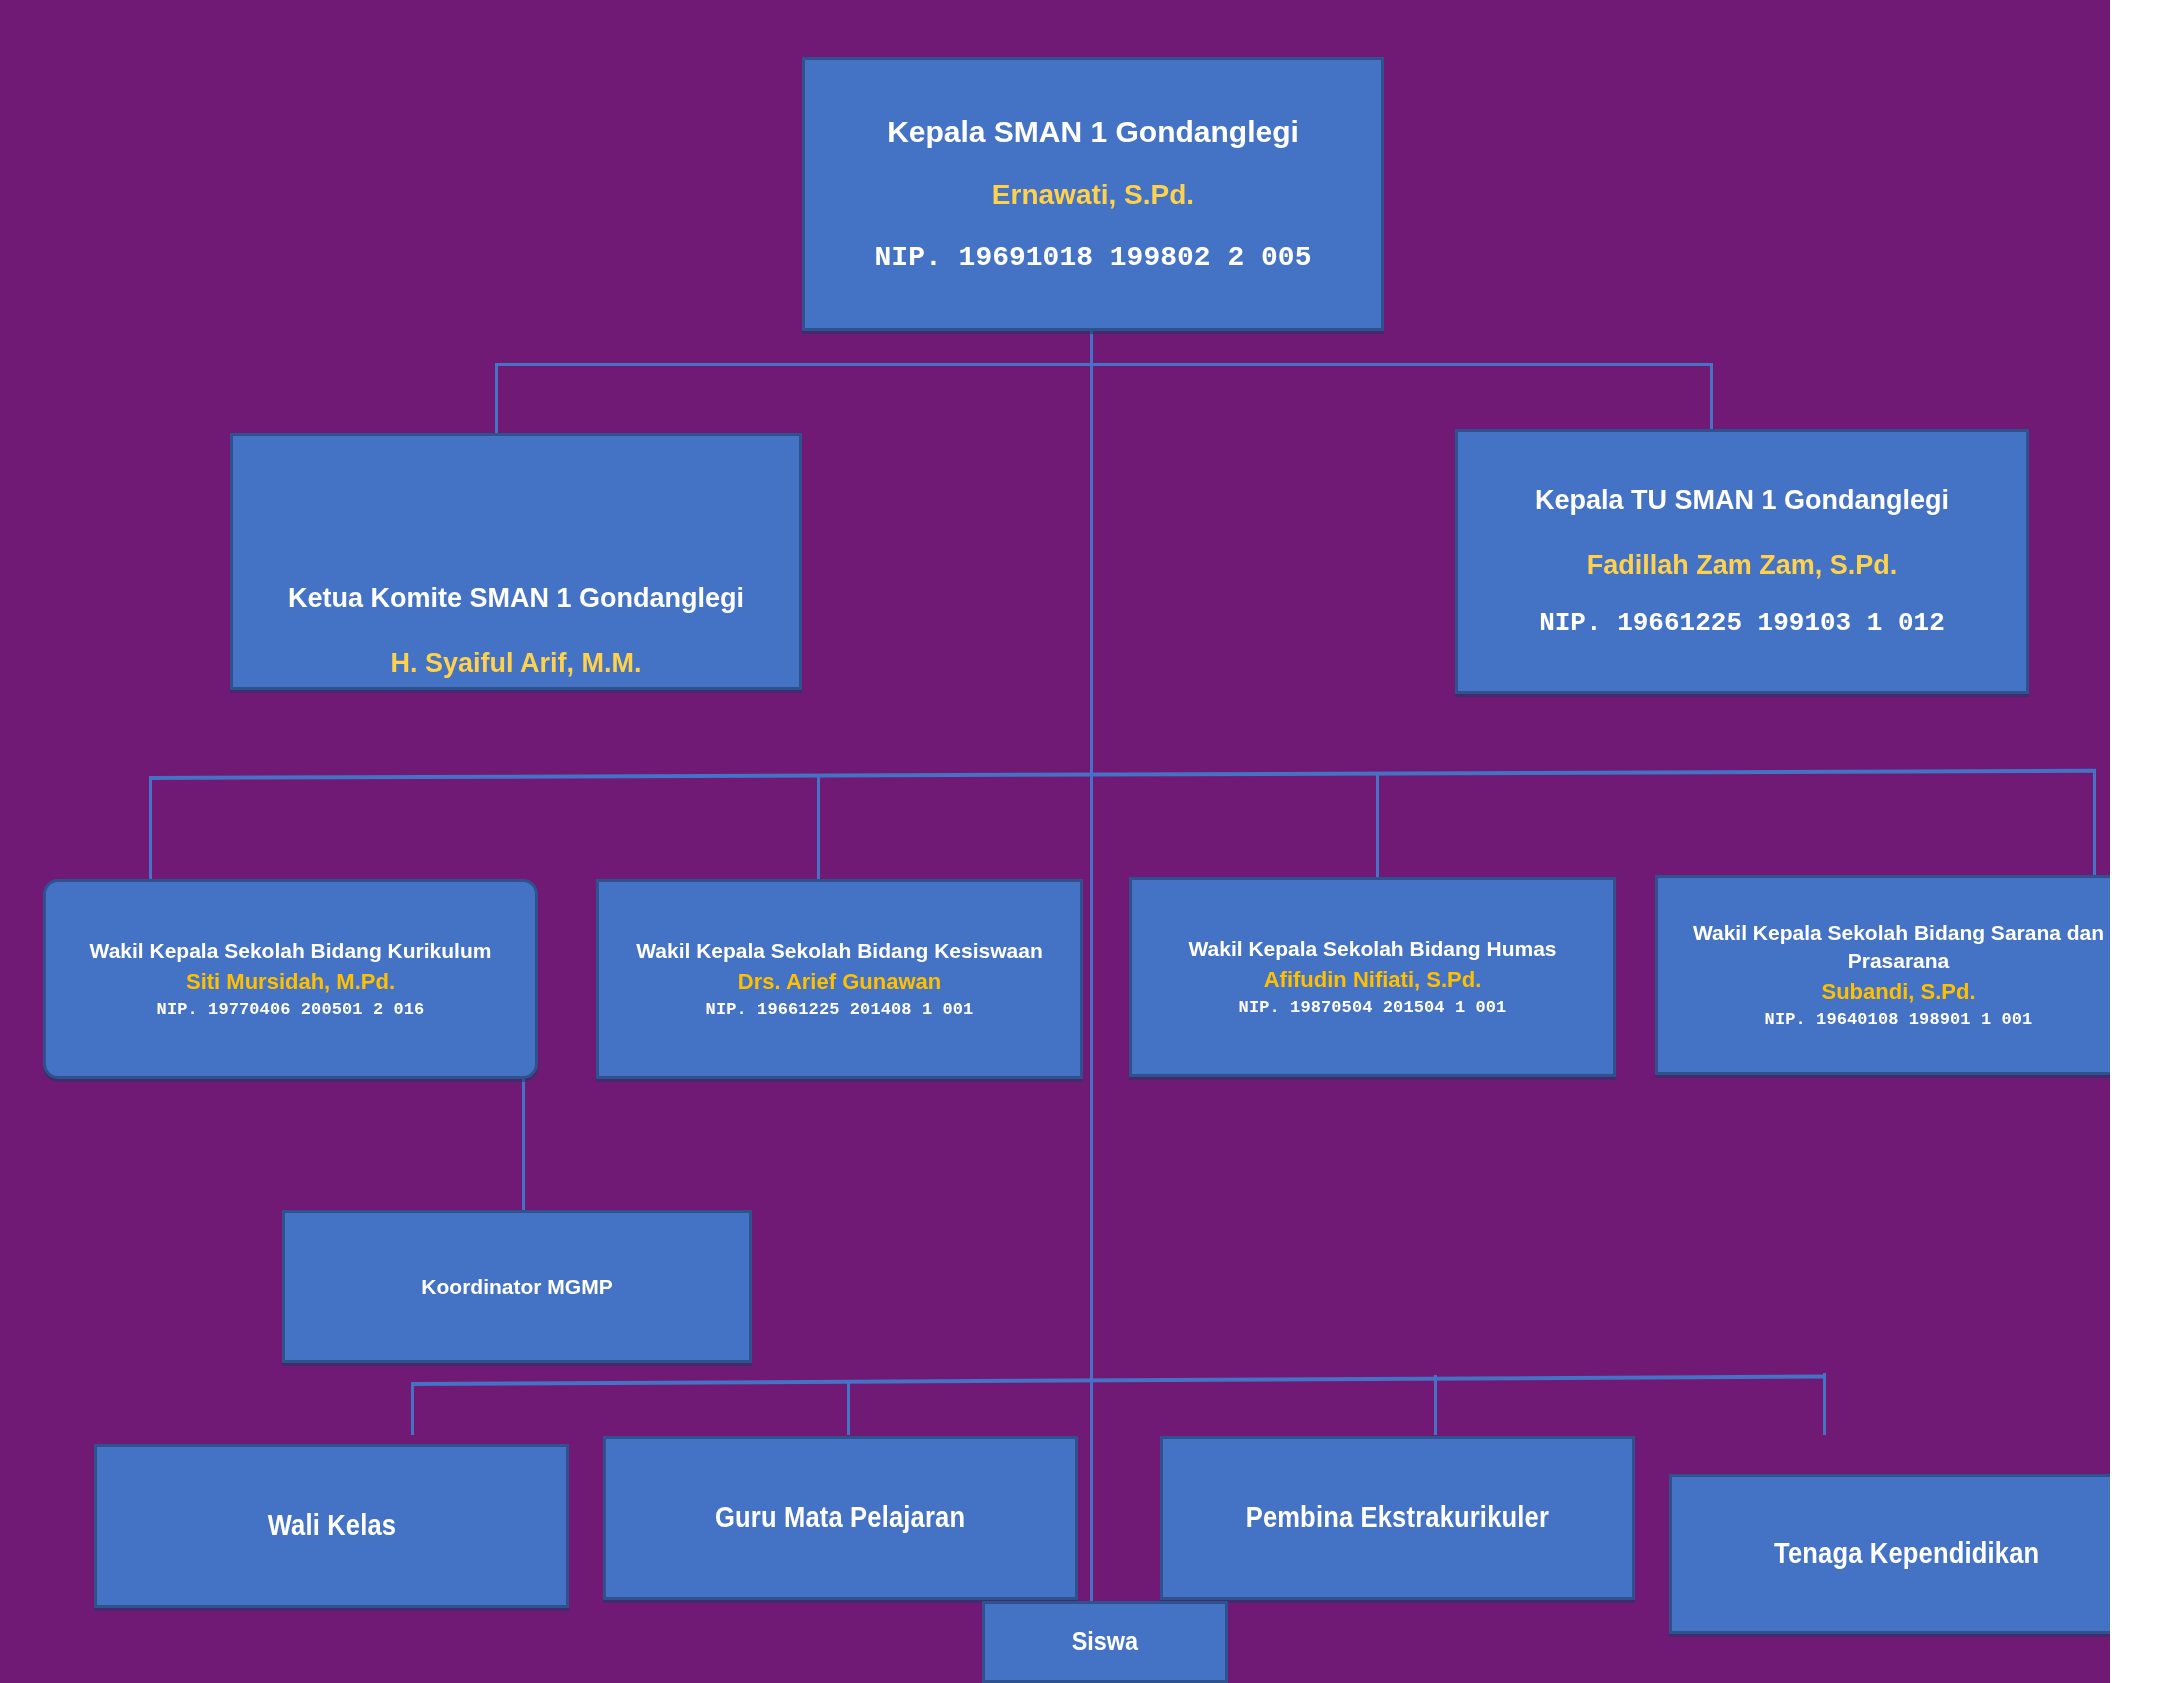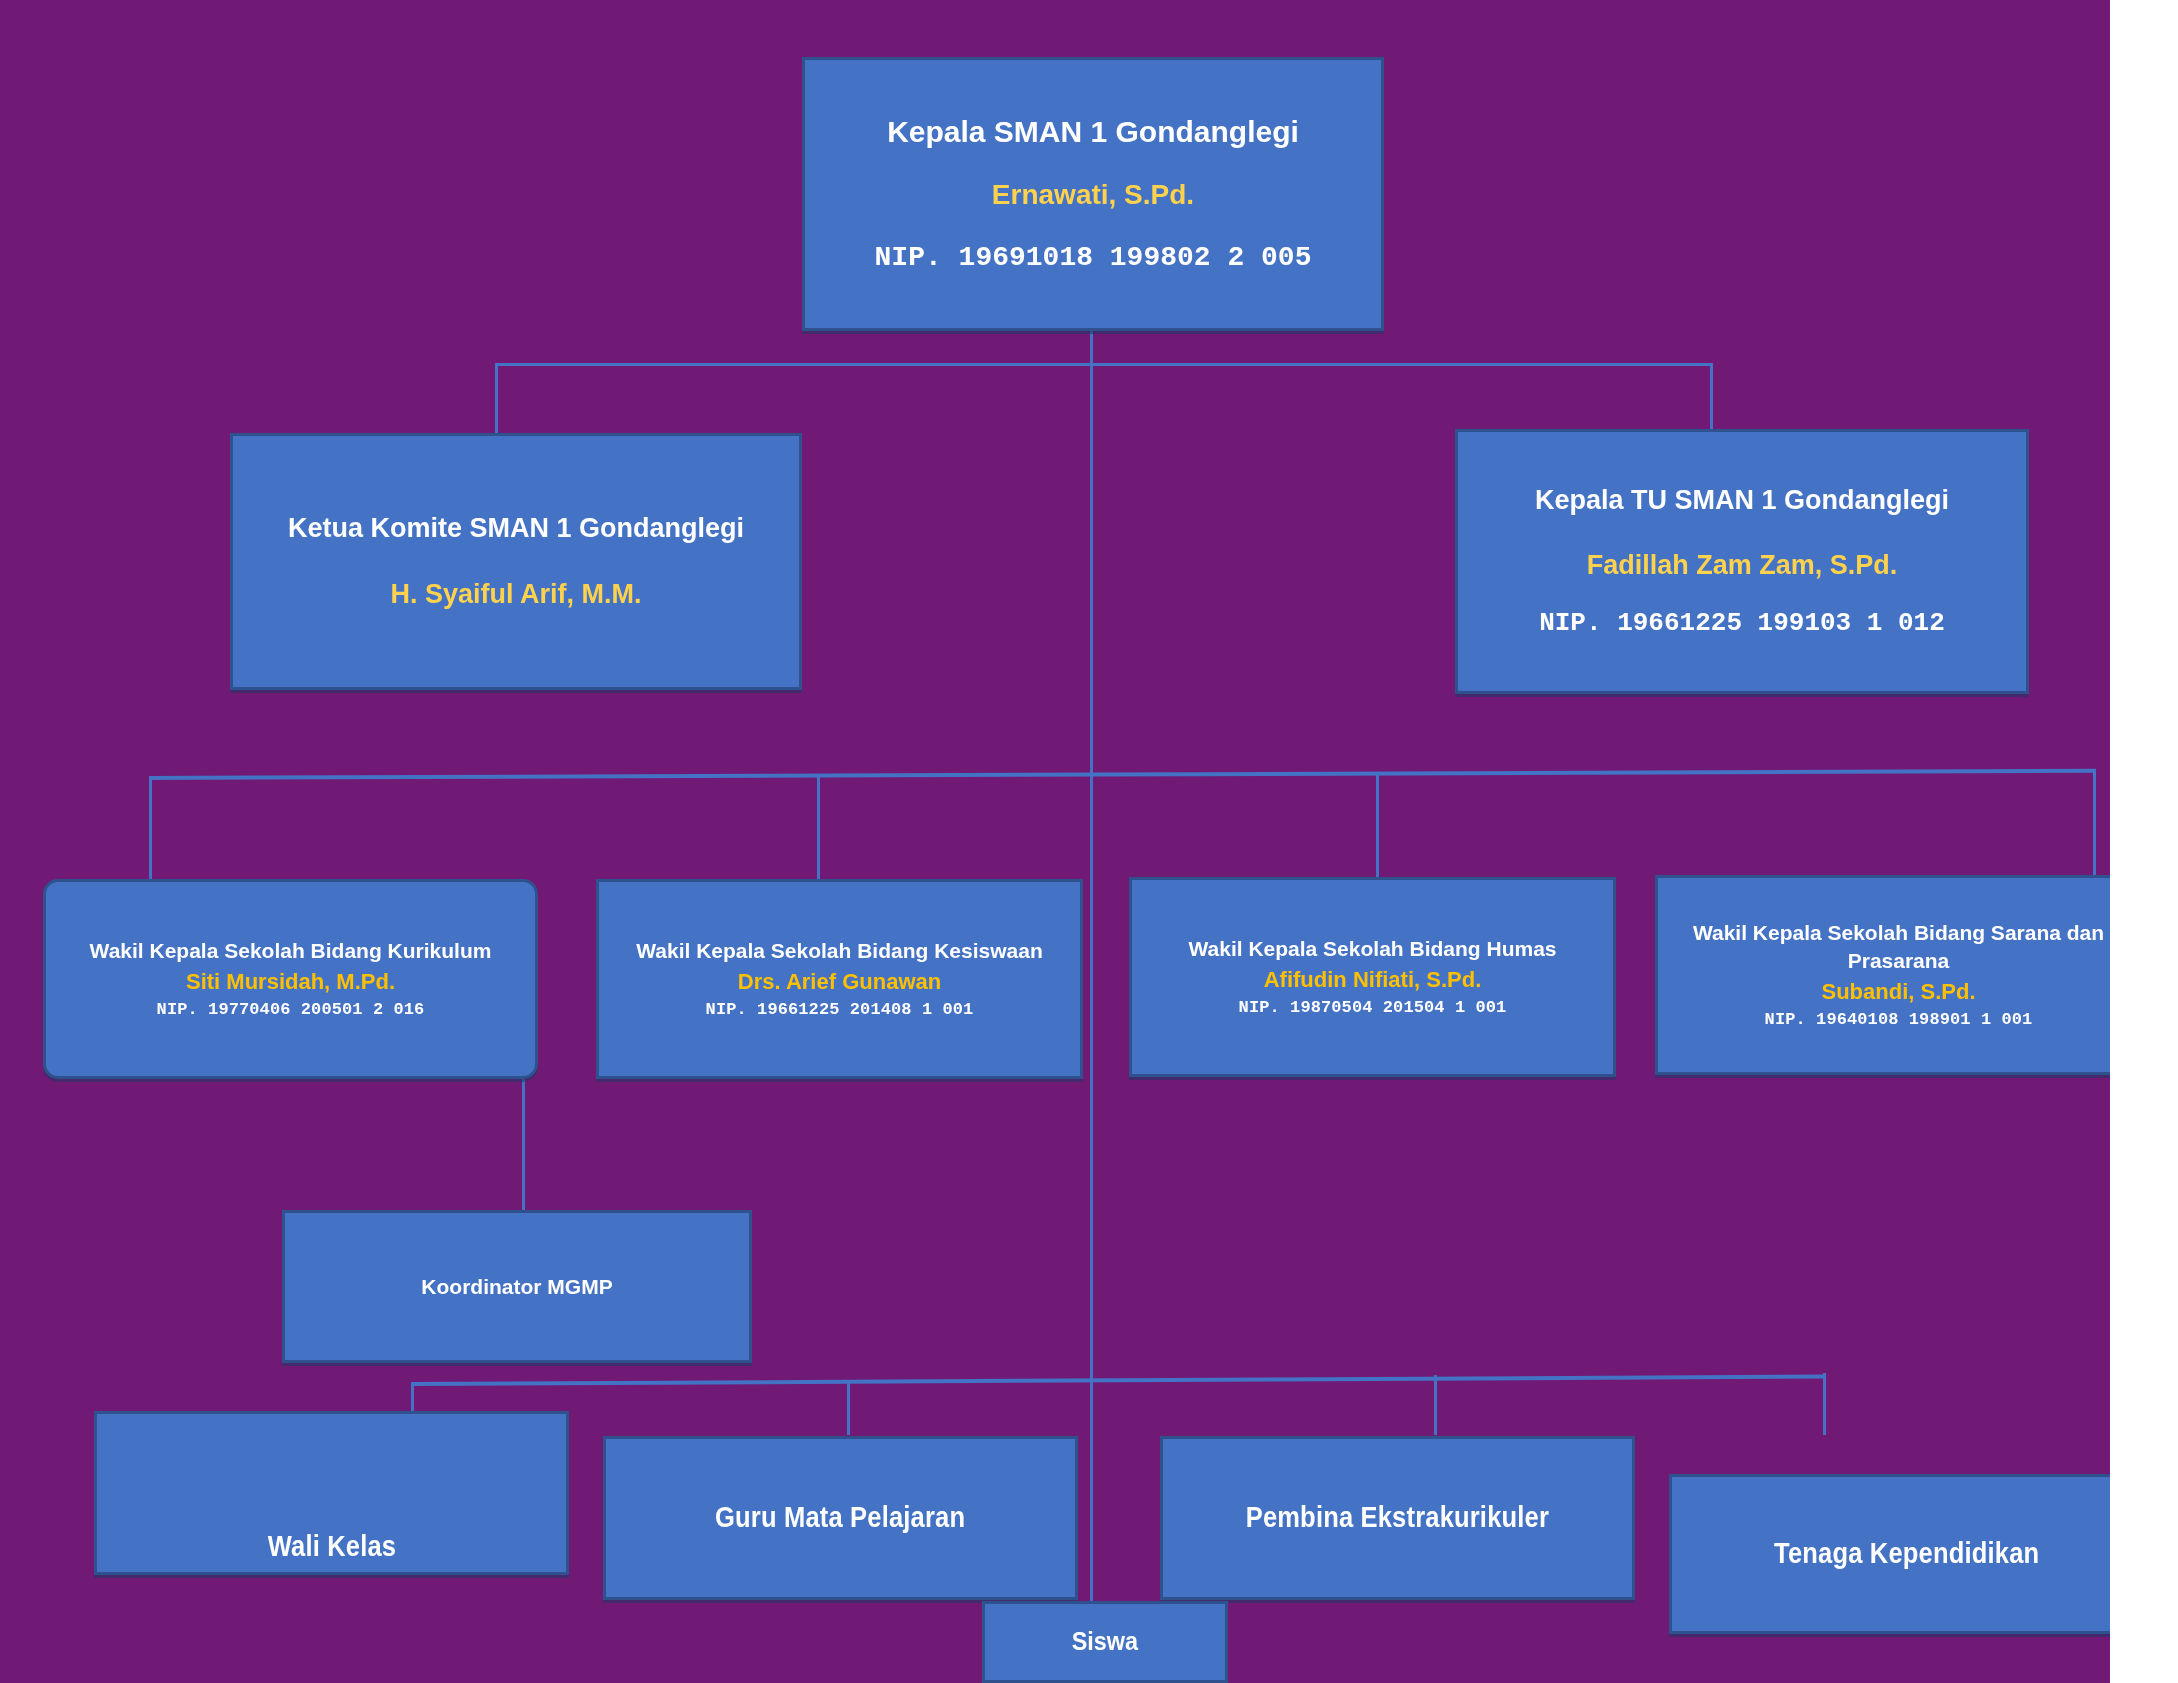--- a/index.html
+++ b/index.html
@@ -115,21 +115,21 @@
   <div class="conn v" style="left:847px; top:1380px; height:55px;"></div>
   <div class="conn v" style="left:1434px; top:1375px; height:60px;"></div>
   <div class="conn v" style="left:1823px; top:1373px; height:62px;"></div>
 
   <div class="node n-head" style="left:802px; top:57px; width:582px; height:274px;">
     <div class="title">Kepala SMAN 1 Gondanglegi</div>
     <div class="person">Ernawati, S.Pd.</div>
     <div class="nip">NIP. 19691018 199802 2 005</div>
   </div>
 
-  <div class="node n-r2" style="left:230px; top:433px; width:572px; height:257px;">
+  <div class="node n-r2" style="left:230px; top:433px; width:572px; height:257px;justify-content:flex-end;">
     <div class="title">Ketua Komite SMAN 1 Gondanglegi</div>
     <div class="person">H. Syaiful Arif, M.M.</div>
   </div>
 
   <div class="node n-r2" style="left:1455px; top:429px; width:574px; height:265px;">
     <div class="title">Kepala TU SMAN 1 Gondanglegi</div>
     <div class="person">Fadillah Zam Zam, S.Pd.</div>
     <div class="nip">NIP. 19661225 199103 1 012</div>
   </div>
 
@@ -154,21 +154,21 @@
   <div class="node n-wakil" style="left:1655px; top:875px; width:487px; height:200px;">
     <div class="title">Wakil Kepala Sekolah Bidang Sarana dan Prasarana</div>
     <div class="person">Subandi, S.Pd.</div>
     <div class="nip">NIP. 19640108 198901 1 001</div>
   </div>
 
   <div class="node n-koor" style="left:282px; top:1210px; width:470px; height:153px;">
     <div class="title">Koordinator MGMP</div>
   </div>
 
-  <div class="node n-leaf" style="left:94px; top:1411px; width:475px; height:164px;justify-content:flex-end;">
+  <div class="node n-leaf" style="left:94px; top:1444px; width:475px; height:164px;">
     <div class="title">Wali Kelas</div>
   </div>
 
   <div class="node n-leaf" style="left:603px; top:1436px; width:475px; height:164px;">
     <div class="title">Guru Mata Pelajaran</div>
   </div>
 
   <div class="node n-leaf" style="left:1160px; top:1436px; width:475px; height:164px;">
     <div class="title">Pembina Ekstrakurikuler</div>
   </div>

